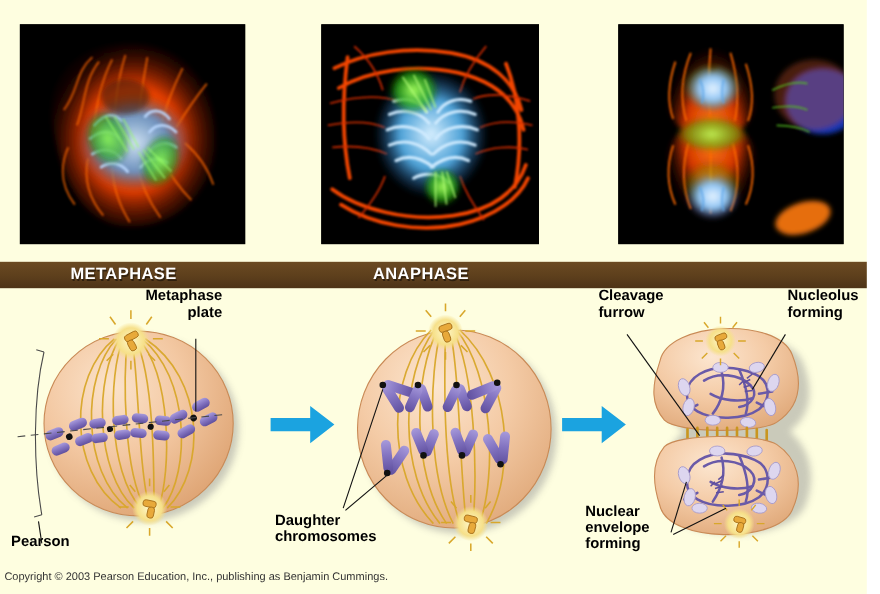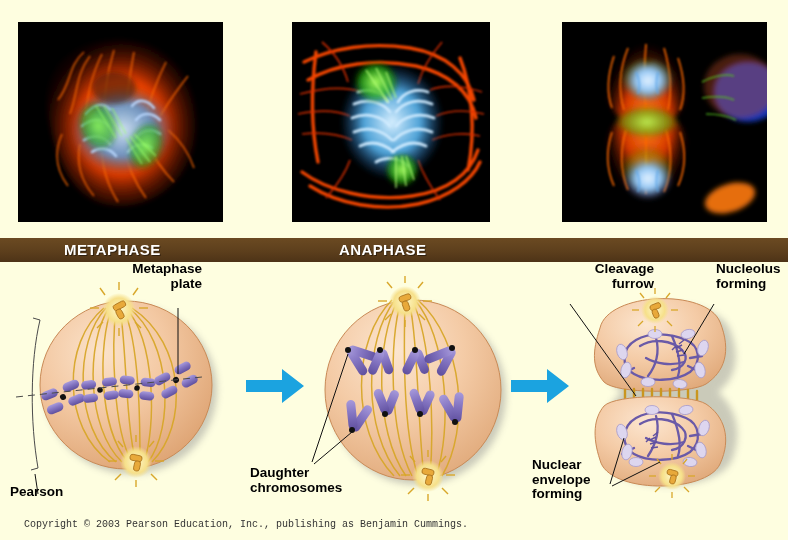--- a/index.html
+++ b/index.html
@@ -42,22 +42,22 @@
   .diagrams{position:absolute;left:0;top:262px;width:800px;height:255px;}
 
   .label{
     position:absolute;font-weight:bold;font-size:13.5px;color:#000;
     line-height:14.5px;white-space:pre-line;
   }
   .label.r{text-align:right;}
   .label.l{text-align:left;}
 
   .copyright{
-    position:absolute;left:24px;top:519px;
-    font-size:10px;color:#333;font-family:Liberation Mono, monospace;
+    position:absolute;left:4px;top:519px;
+    font-size:10px;color:#333;font-family:Liberation Sans, sans-serif;
   }
 
   svg{display:block;}
   .leader{stroke:#111;stroke-width:1;fill:none;}
 </style>
 </head>
 <body>
 
 <div id="stage">
 
@@ -637,21 +637,21 @@
         <path class="leader" d="M610 222 L624 176"></path>
         <path class="leader" d="M612 224 L660 200"></path>
       </g>
     </svg>
 
     <div class="label r" style="left:106px;top:0px;width:96px;">Metaphase
 plate</div>
     <div class="label l" style="left:10px;top:223px;width:110px;">Pearson</div>
     <div class="label l" style="left:250px;top:204px;width:150px;">Daughter
 chromosomes</div>
-    <div class="label l" style="left:544px;top:0px;width:110px;text-align:right;">Cleavage
+    <div class="label l" style="left:544px;top:0px;width:110px;">Cleavage
 furrow</div>
     <div class="label l" style="left:700px;top:0px;width:100px;margin-left:16px;">Nucleolus
 forming</div>
     <div class="label l" style="left:532px;top:196px;width:110px;">Nuclear
 envelope
 forming</div>
   </div>
 
   <div class="copyright">Copyright © 2003 Pearson Education, Inc., publishing as Benjamin Cummings.</div>
 

